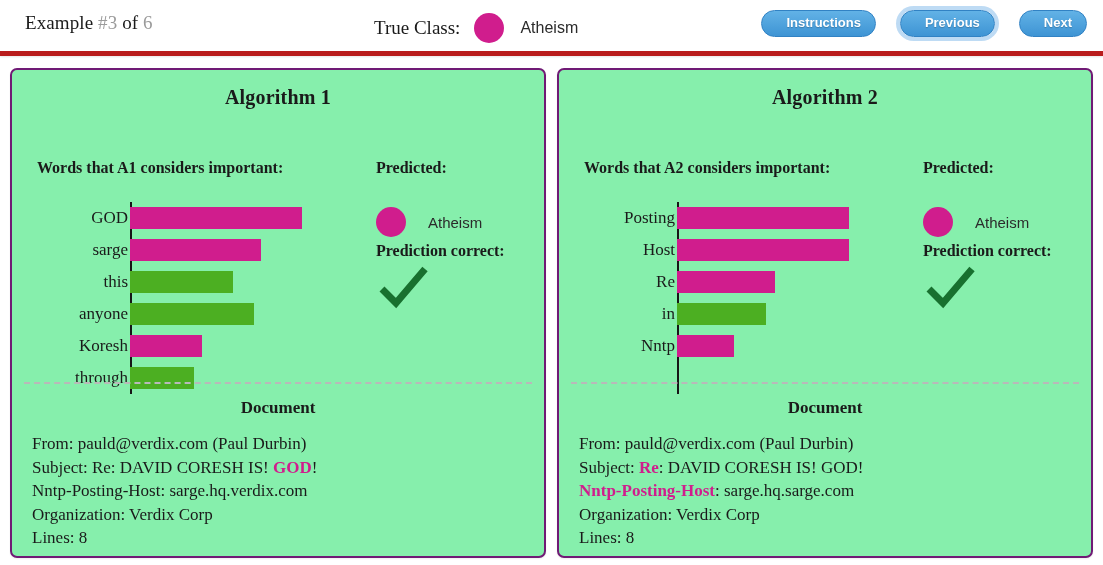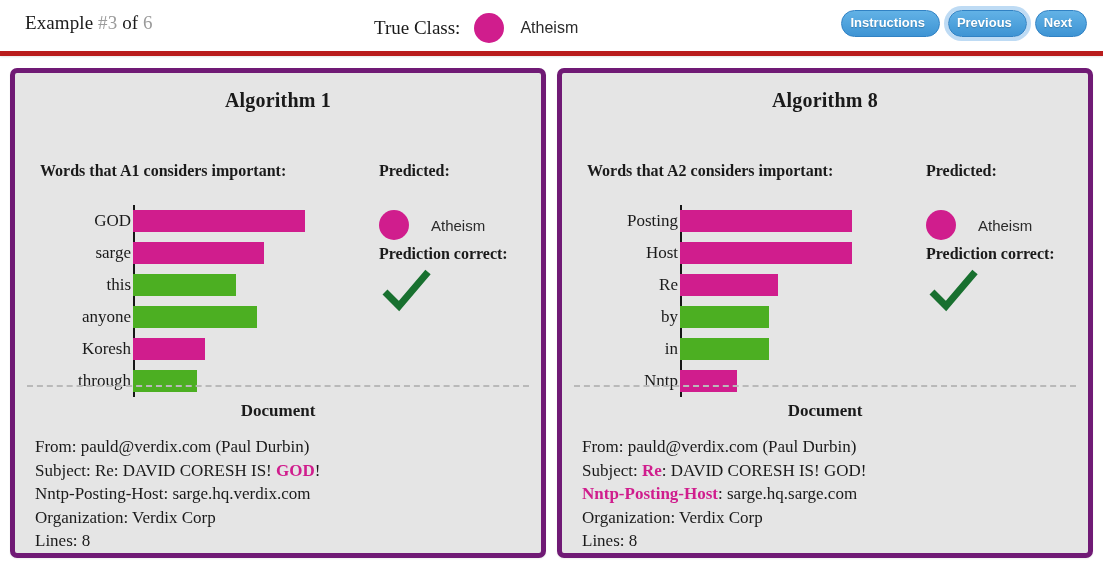--- a/index.html
+++ b/index.html
@@ -79,47 +79,48 @@
     gap: 8px;
   }
   .btn {
     font-family: "Liberation Sans", "DejaVu Sans", sans-serif;
     font-size: 13px;
     font-weight: bold;
     color: #ffffff;
     background: linear-gradient(#62b2e6, #3e94d4);
     border: 1px solid #3182c4;
     border-radius: 14px;
-    padding: 5px 14px 6px 8px;
+    padding: 5px 14px 6px 24px;
     line-height: 14px;
     text-shadow: 0 1px 1px rgba(0,0,0,0.22);
     cursor: pointer;
     white-space: nowrap;
     box-sizing: border-box;
+    margin-left: 16px;
   }
   .btn.focused {
     box-shadow: 0 0 0 4px rgba(110,175,230,0.45);
     border-radius: 14px;
   }
 
   
   .panels {
     position: absolute;
     left: 10px;
     top: 68px;
     width: 1083px;
     height: 490px;
     display: flex;
     gap: 11px;
   }
   .panel {
     position: relative;
     flex: 1 1 0;
-    background: #e5e5e5;
-    border: 5px solid #701a75;
+    background: #86efac;
+    border: 2px solid #701a75;
     border-radius: 7px;
     box-shadow: 0 1px 2px rgba(0,0,0,0.07);
     overflow: hidden;
     box-sizing: border-box;
   }
   .panel-title {
     text-align: center;
     font-size: 20px;
     font-weight: bold;
     margin-top: 16px;
@@ -331,21 +332,21 @@
           </div>
         </div>
       </div>
 
       <div class="divider"></div>
       <div class="doc-title">Document</div>
       <div class="doc-body" id="doc-0"><div><span>From: pauld@verdix.com (Paul Durbin)</span></div><div><span>Subject: Re: DAVID CORESH IS! </span><span class="hl">GOD</span><span>!</span></div><div><span>Nntp-Posting-Host: sarge.hq.verdix.com</span></div><div><span>Organization: Verdix Corp</span></div><div><span>Lines: 8</span></div></div>
     </div>
 
     <div class="panel">
-      <div class="panel-title">Algorithm 8</div>
+      <div class="panel-title">Algorithm 2</div>
 
       <div class="panel-upper">
         <div class="section-head words-head">Words that A2 considers important:</div>
         <div class="section-head pred-head">Predicted:</div>
 
         <div class="chart">
           <div class="axis-line"></div>
           <div id="chart-1-rows">
               <div class="bar-row">
                 <div class="bar-label">Posting</div>
@@ -356,26 +357,20 @@
               <div class="bar-row">
                 <div class="bar-label">Host</div>
                 <div class="bar-track">
                   <div class="bar pos" style="width: 172px; background: rgb(208, 29, 141);"></div>
                 </div>
               </div>
               <div class="bar-row">
                 <div class="bar-label">Re</div>
                 <div class="bar-track">
                   <div class="bar pos" style="width: 98.04px; background: rgb(208, 29, 141);"></div>
-                </div>
-              </div>
-              <div class="bar-row">
-                <div class="bar-label">by</div>
-                <div class="bar-track">
-                  <div class="bar neg" style="width: 89.44px; background: rgb(76, 175, 34);"></div>
                 </div>
               </div>
               <div class="bar-row">
                 <div class="bar-label">in</div>
                 <div class="bar-track">
                   <div class="bar neg" style="width: 89.44px; background: rgb(76, 175, 34);"></div>
                 </div>
               </div>
               <div class="bar-row">
                 <div class="bar-label">Nntp</div>

